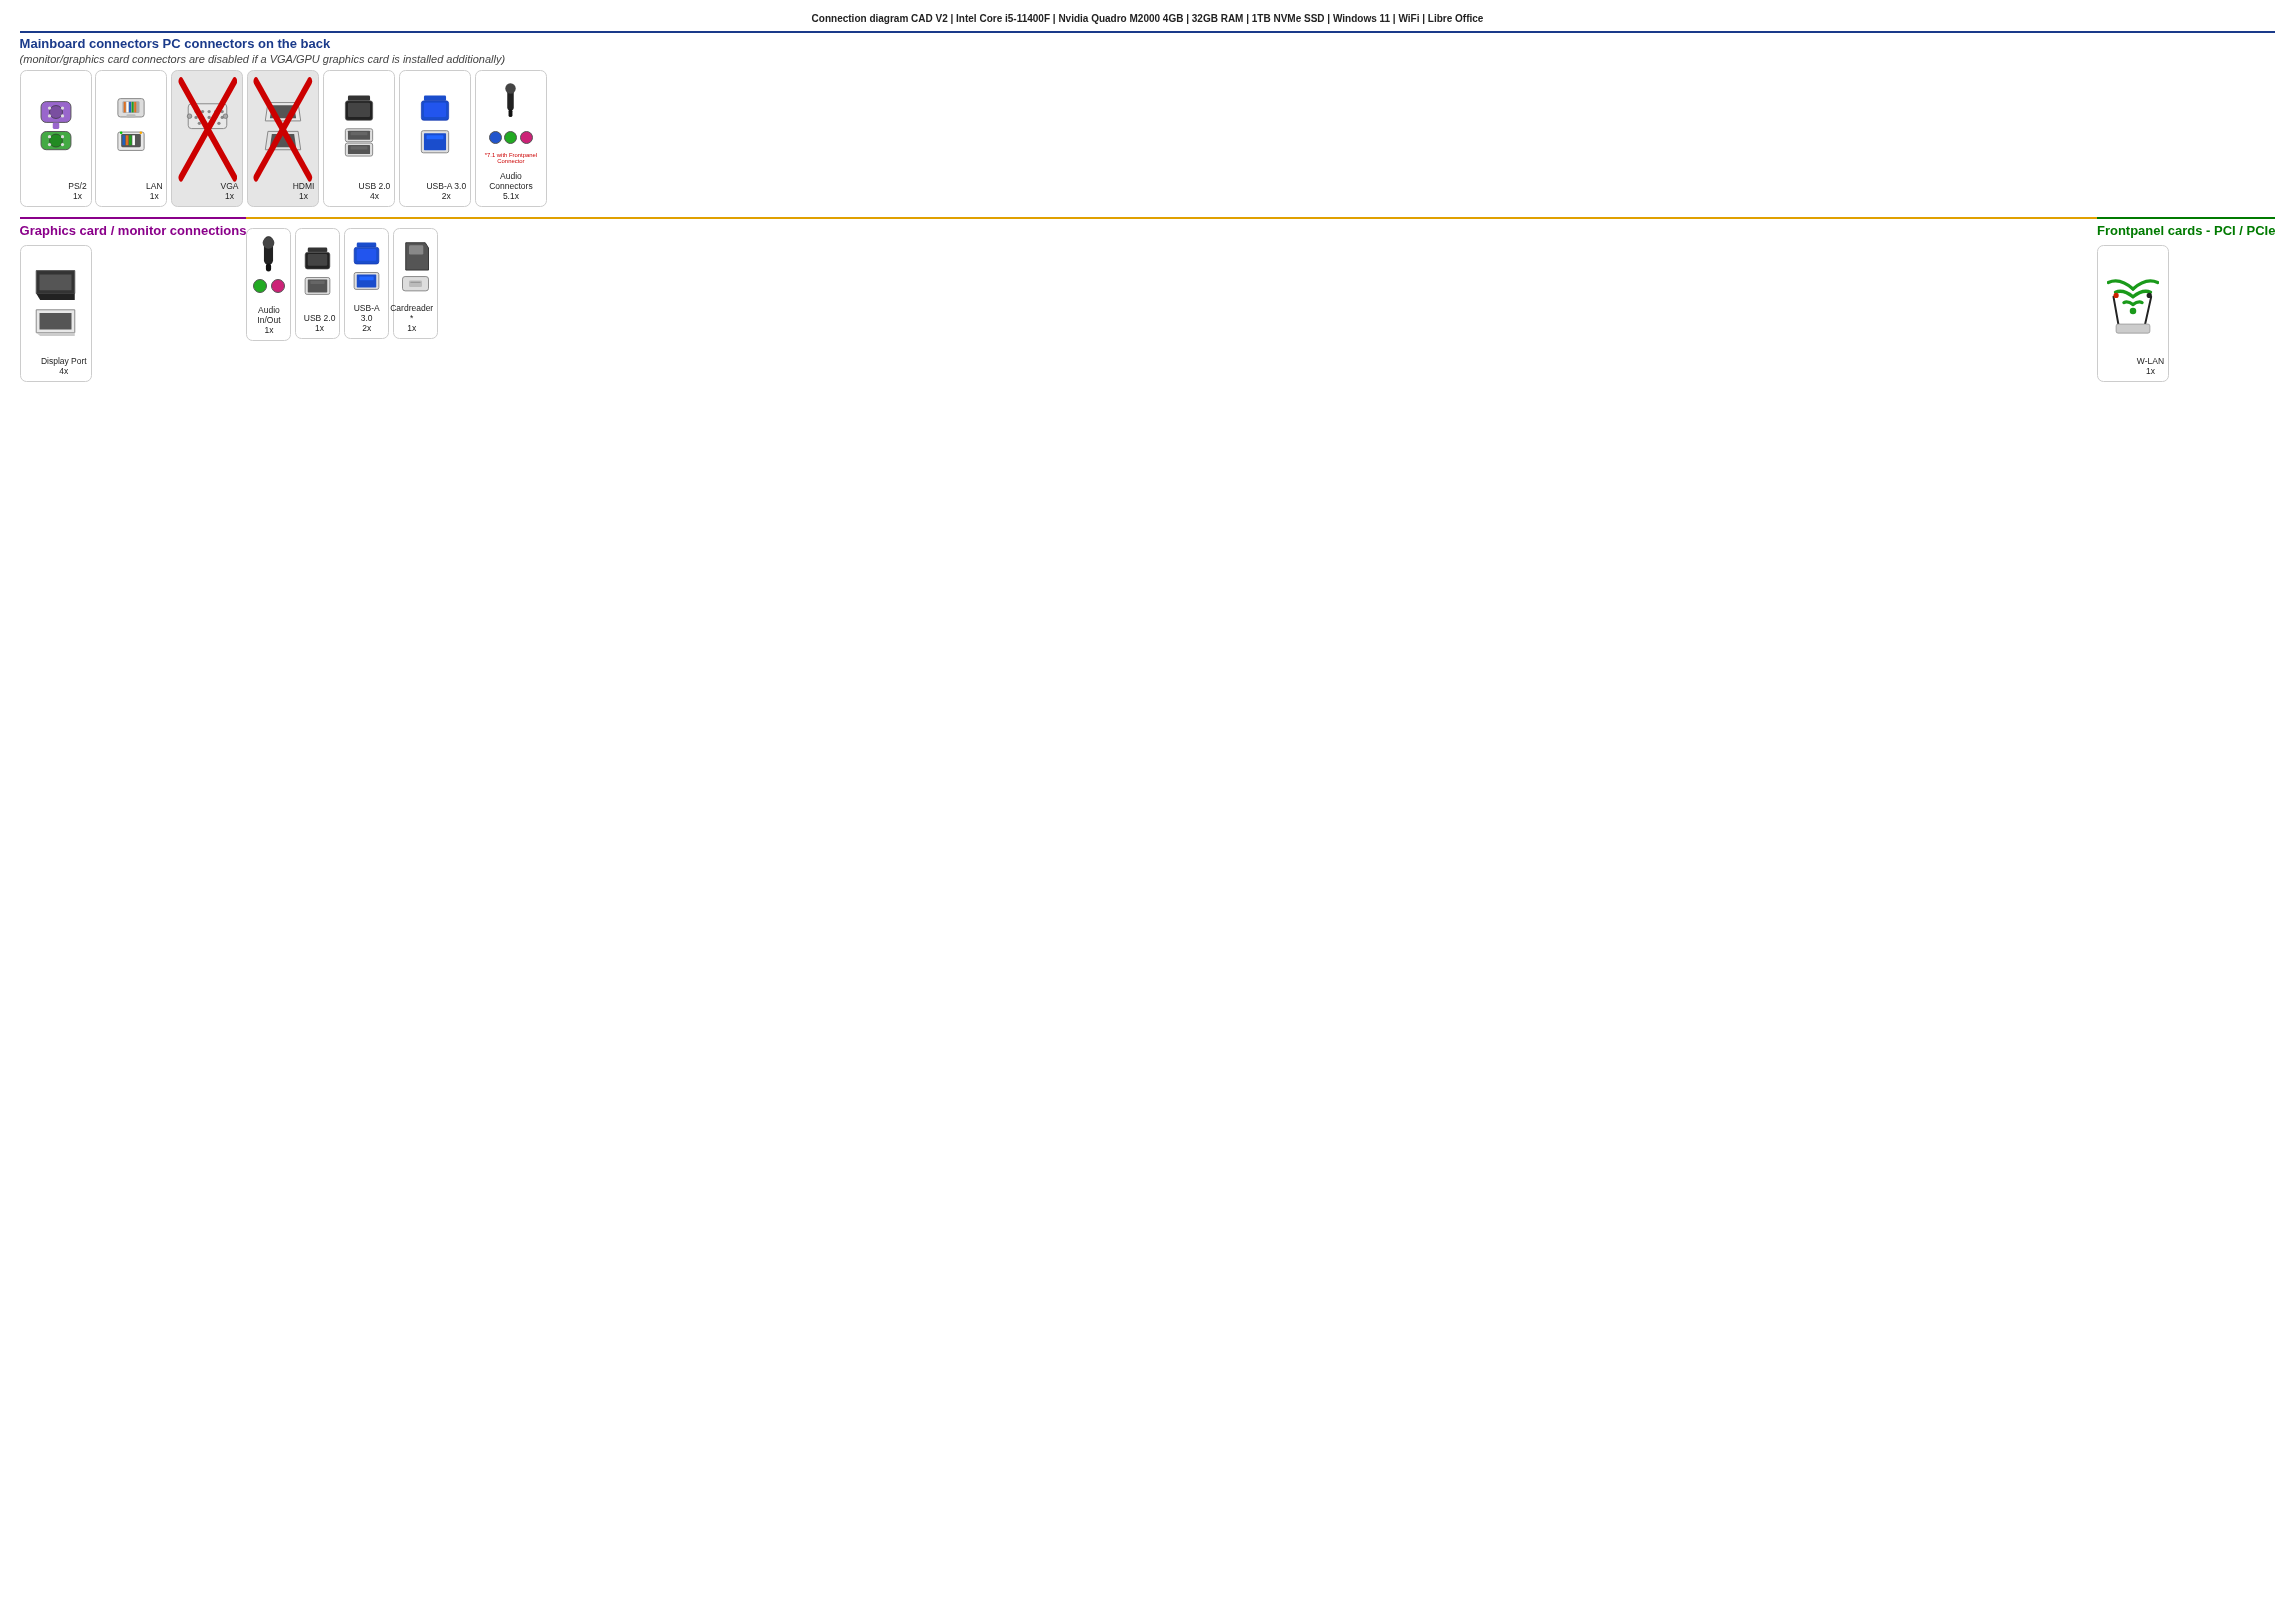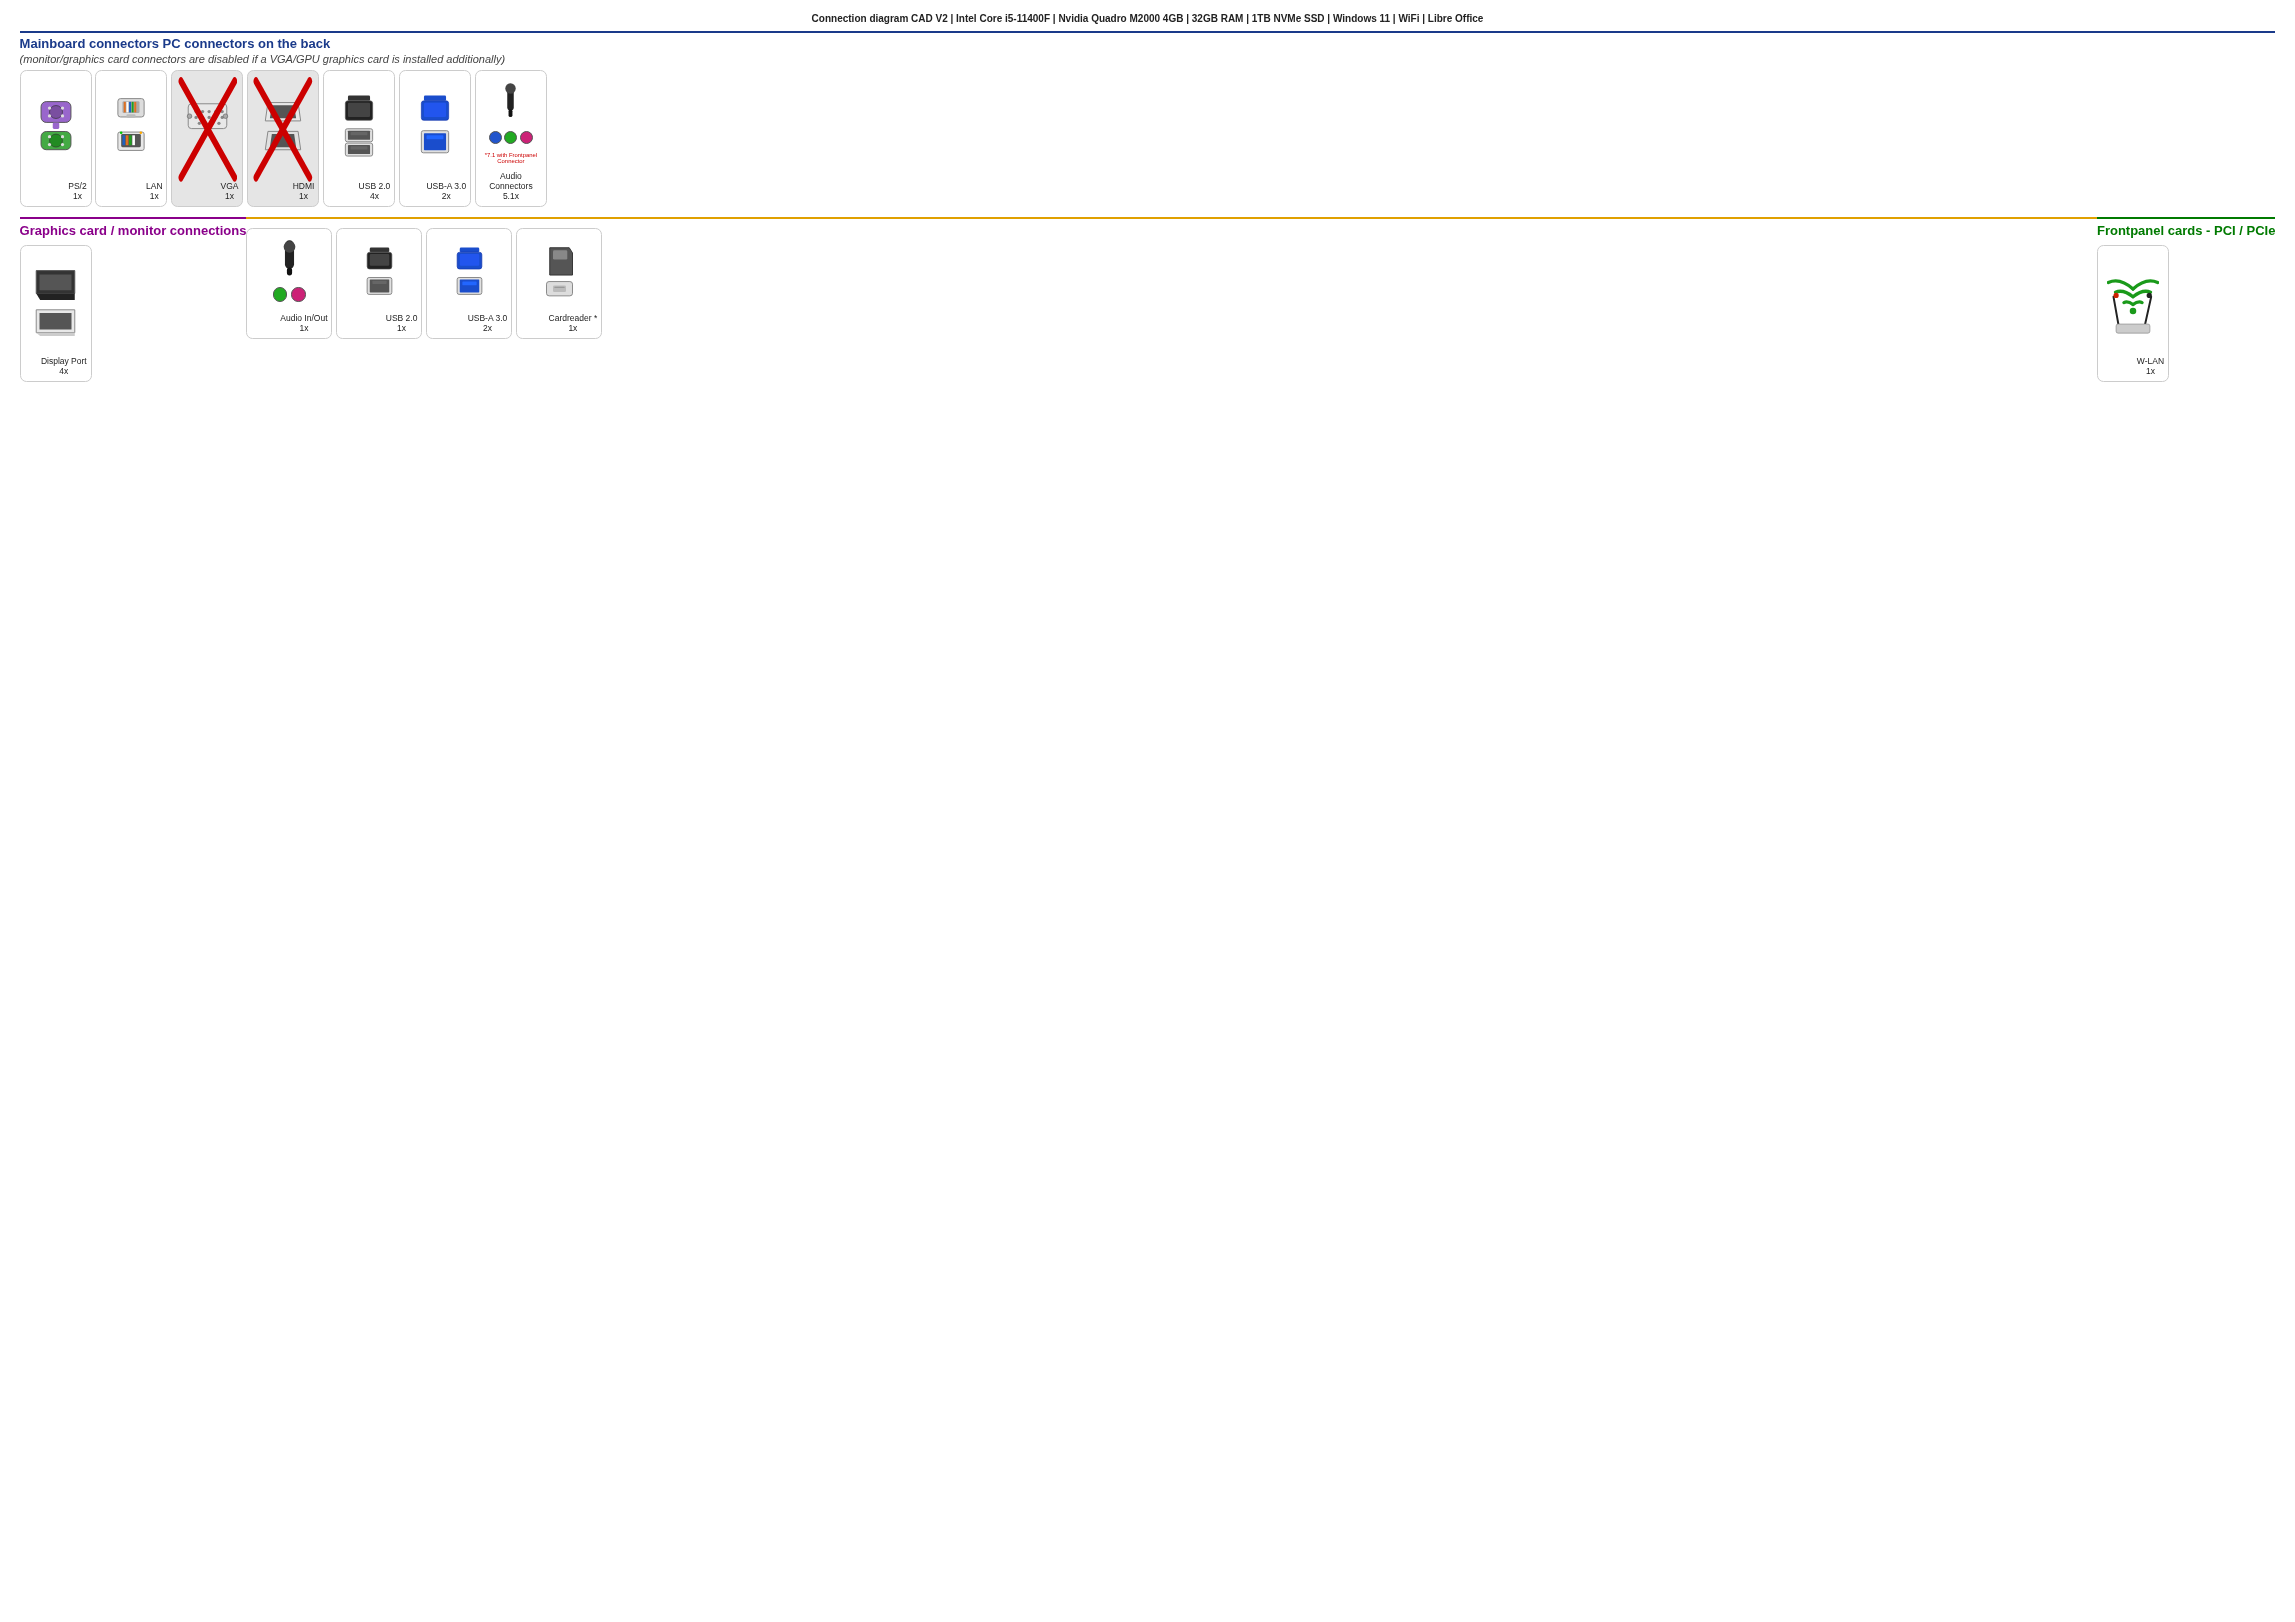--- a/index.html
+++ b/index.html
@@ -147,21 +147,21 @@
     .front-audio-circles {
       display: flex;
       flex-direction: row;
       gap: 3.9px;
       margin: 5.2px auto;
       justify-content: center;
     }
 
     .connector-card.small {
       min-height: 111px;
-      width: 86px;
+      width: 45px;
     }
 
     
     .color-mainboard { color: #1a3a8a; }
     .color-graphics { color: #8a008a; }
     .color-front { color: #c8800a; }
     .color-expansion { color: #007a00; }
   </style>
 </head>
 <body>

